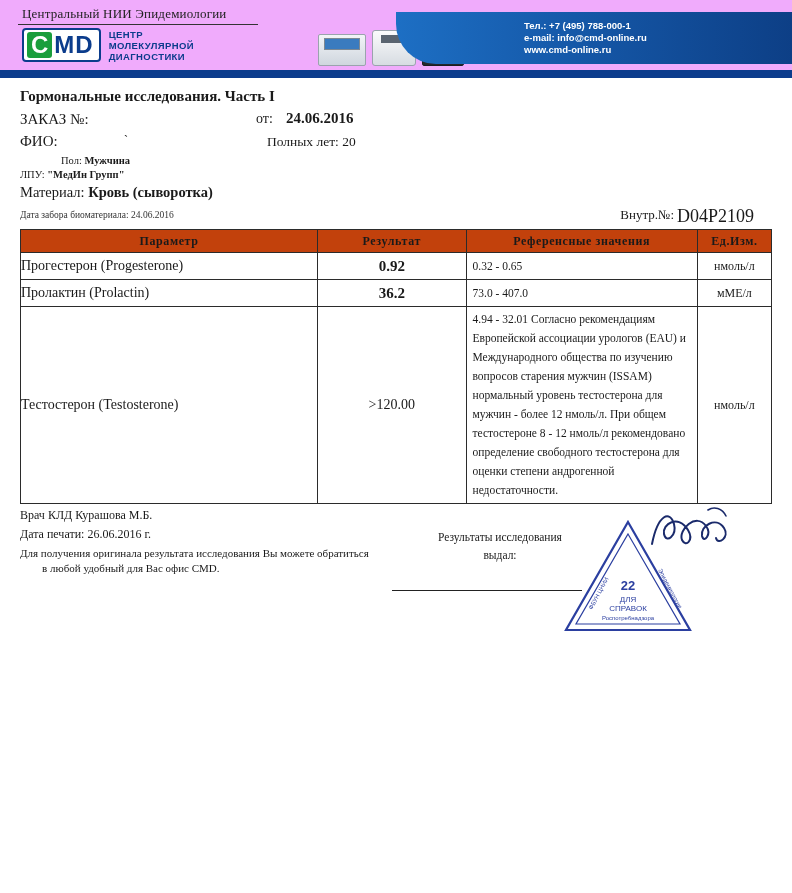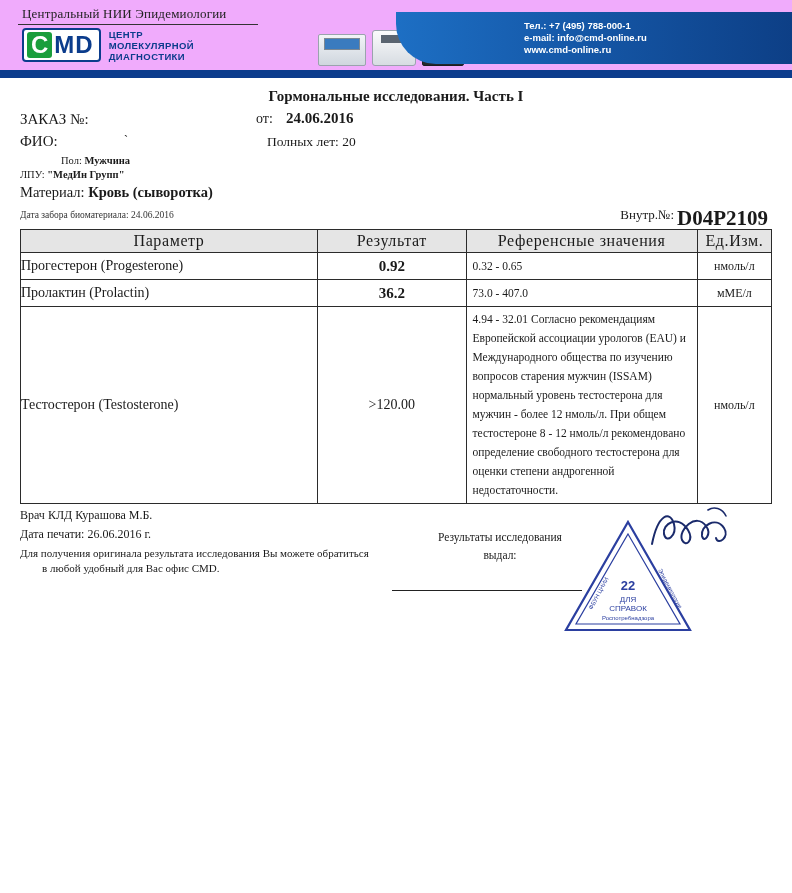--- a/index.html
+++ b/index.html
@@ -138,21 +138,20 @@
     height: 8px;
     background: #0b3c8c;
   }
 
   
   .report {
     position: relative;
     padding: 0 20px;
   }
   .doc-title {
-    text-align: center;
     font-size: 15px;
     font-weight: bold;
     margin-top: 10px;
     font-family: "Liberation Serif", serif;
   }
   .line-order {
     position: relative;
     height: 20px;
   }
   .abs { position: absolute; }
@@ -171,37 +170,37 @@
   .material-line { font-size: 14.5px; margin-top: 4px;}
   .material-value { font-weight: bold; }
 
   .meta-row {
     position: relative;
     height: 18px;
     margin-top: 6px;
   }
   .biomat { left: 0; top: 3px; font-size: 9.5px; color: #333; }
   .internal-label { right: 98px; top: 0; font-size: 13px; }
-  .internal-value { right: 4px; top: -1px; font-size: 21px; font-weight: bold; }
+  .internal-value { right: 18px; top: -1px; font-size: 18px; font-weight: normal; }
 
   
   table.results {
     width: 752px;
     border-collapse: collapse;
     margin-top: 4px;
     table-layout: fixed;
   }
   table.results th, table.results td {
     border: 1px solid #2b2b2b;
     vertical-align: middle;
   }
   table.results thead th {
-    background: #e5e5e5;
-    font-size: 16px;
-    font-weight: normal;
+    background: #c2410c;
+    font-size: 12px;
+    font-weight: bold;
     font-family: "Liberation Serif", serif;
     height: 20px;
     text-align: center;
     letter-spacing: 0.6px;
   }
   .col-param { width: 280px; }
   .col-result { width: 140px; }
   .col-ref { width: 218px; }
   .col-unit { width: 70px; }
 

